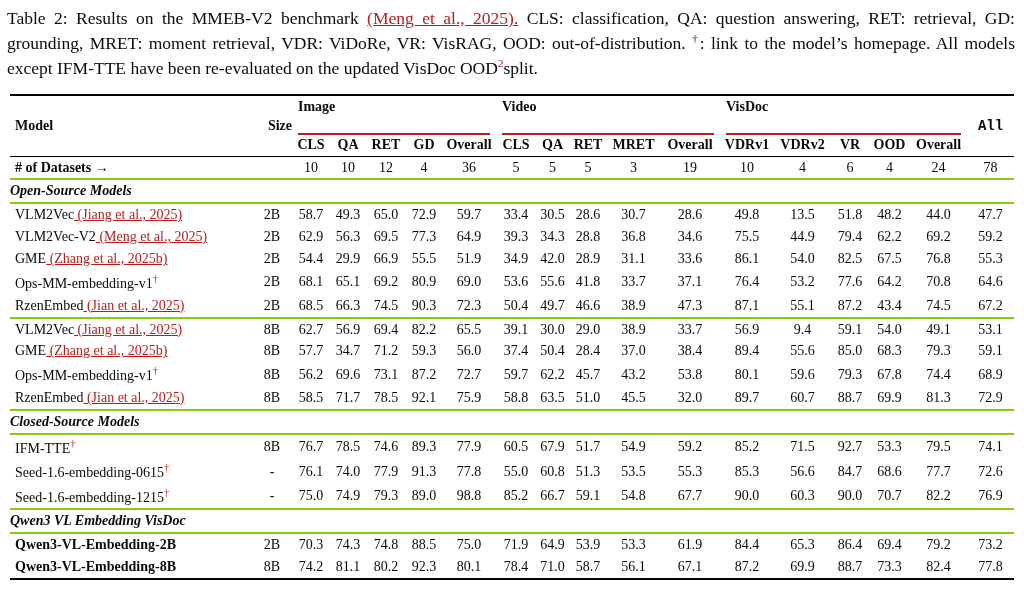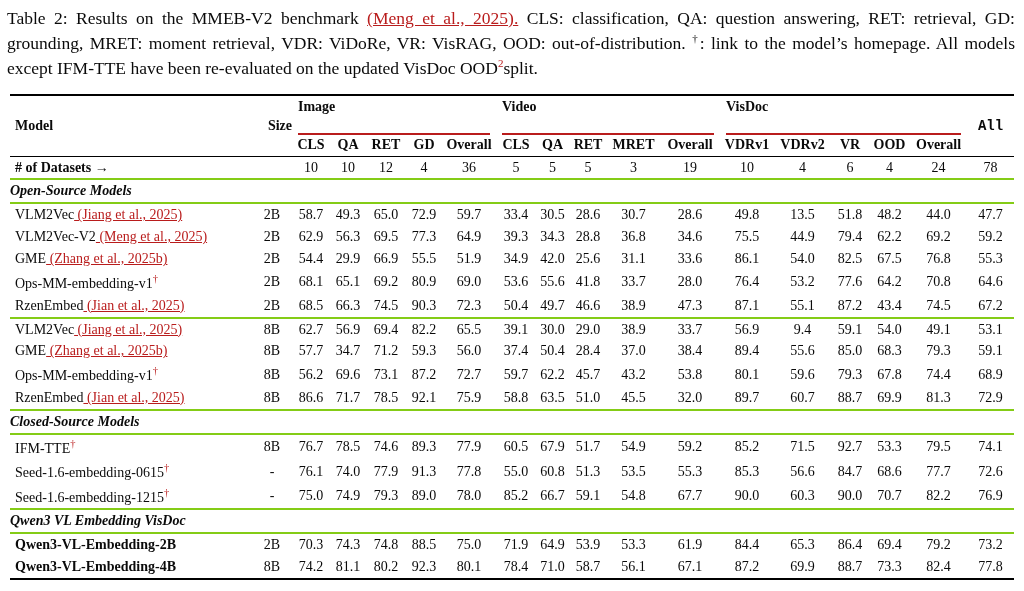--- a/index.html
+++ b/index.html
@@ -163,21 +163,21 @@
       <tr>
         <td class="model-cell"><span>GME</span><span class="link underline">&nbsp;(Zhang et al., 2025b)</span></td>
         <td class="num">2B</td>
         <td class="num">54.4</td>
         <td class="num">29.9</td>
         <td class="num">66.9</td>
         <td class="num">55.5</td>
         <td class="num">51.9</td>
         <td class="num">34.9</td>
         <td class="num">42.0</td>
-        <td class="num">25.6</td>
+        <td class="num">28.9</td>
         <td class="num">31.1</td>
         <td class="num">33.6</td>
         <td class="num">86.1</td>
         <td class="num">54.0</td>
         <td class="num">82.5</td>
         <td class="num">67.5</td>
         <td class="num">76.8</td>
         <td class="num">55.3</td>
       </tr>
       <tr>
@@ -185,21 +185,21 @@
         <td class="num">2B</td>
         <td class="num">68.1</td>
         <td class="num">65.1</td>
         <td class="num">69.2</td>
         <td class="num">80.9</td>
         <td class="num">69.0</td>
         <td class="num">53.6</td>
         <td class="num">55.6</td>
         <td class="num">41.8</td>
         <td class="num">33.7</td>
-        <td class="num">28.0</td>
+        <td class="num">37.1</td>
         <td class="num">76.4</td>
         <td class="num">53.2</td>
         <td class="num">77.6</td>
         <td class="num">64.2</td>
         <td class="num">70.8</td>
         <td class="num">64.6</td>
       </tr>
       <tr class="rule-b">
         <td class="model-cell"><span>RzenEmbed</span><span class="link underline">&nbsp;(Jian et al., 2025)</span></td>
         <td class="num">2B</td>
@@ -276,21 +276,21 @@
         <td class="num">80.1</td>
         <td class="num">59.6</td>
         <td class="num">79.3</td>
         <td class="num">67.8</td>
         <td class="num">74.4</td>
         <td class="num">68.9</td>
       </tr>
       <tr class="rule-b">
         <td class="model-cell"><span>RzenEmbed</span><span class="link underline">&nbsp;(Jian et al., 2025)</span></td>
         <td class="num">8B</td>
-        <td class="num">86.6</td>
+        <td class="num">58.5</td>
         <td class="num">71.7</td>
         <td class="num">78.5</td>
         <td class="num">92.1</td>
         <td class="num">75.9</td>
         <td class="num">58.8</td>
         <td class="num">63.5</td>
         <td class="num">51.0</td>
         <td class="num">45.5</td>
         <td class="num">32.0</td>
         <td class="num">89.7</td>
@@ -343,21 +343,21 @@
         <td class="num">77.7</td>
         <td class="num">72.6</td>
       </tr>
       <tr class="rule-b">
         <td class="model-cell"><span>Seed-1.6-embedding-1215</span><sup class="link dagger">†</sup></td>
         <td class="num">-</td>
         <td class="num">75.0</td>
         <td class="num">74.9</td>
         <td class="num">79.3</td>
         <td class="num">89.0</td>
-        <td class="num">78.0</td>
+        <td class="num">98.8</td>
         <td class="num">85.2</td>
         <td class="num">66.7</td>
         <td class="num">59.1</td>
         <td class="num">54.8</td>
         <td class="num">67.7</td>
         <td class="num">90.0</td>
         <td class="num">60.3</td>
         <td class="num">90.0</td>
         <td class="num">70.7</td>
         <td class="num">82.2</td>
@@ -380,21 +380,21 @@
         <td class="num">53.3</td>
         <td class="num">61.9</td>
         <td class="num">84.4</td>
         <td class="num">65.3</td>
         <td class="num">86.4</td>
         <td class="num">69.4</td>
         <td class="num">79.2</td>
         <td class="num">73.2</td>
       </tr>
       <tr>
-        <td class="model-cell"><span class="bold">Qwen3-VL-Embedding-4B</span></td>
+        <td class="model-cell"><span class="bold">Qwen3-VL-Embedding-8B</span></td>
         <td class="num">8B</td>
         <td class="num">74.2</td>
         <td class="num">81.1</td>
         <td class="num">80.2</td>
         <td class="num">92.3</td>
         <td class="num">80.1</td>
         <td class="num">78.4</td>
         <td class="num">71.0</td>
         <td class="num">58.7</td>
         <td class="num">56.1</td>

